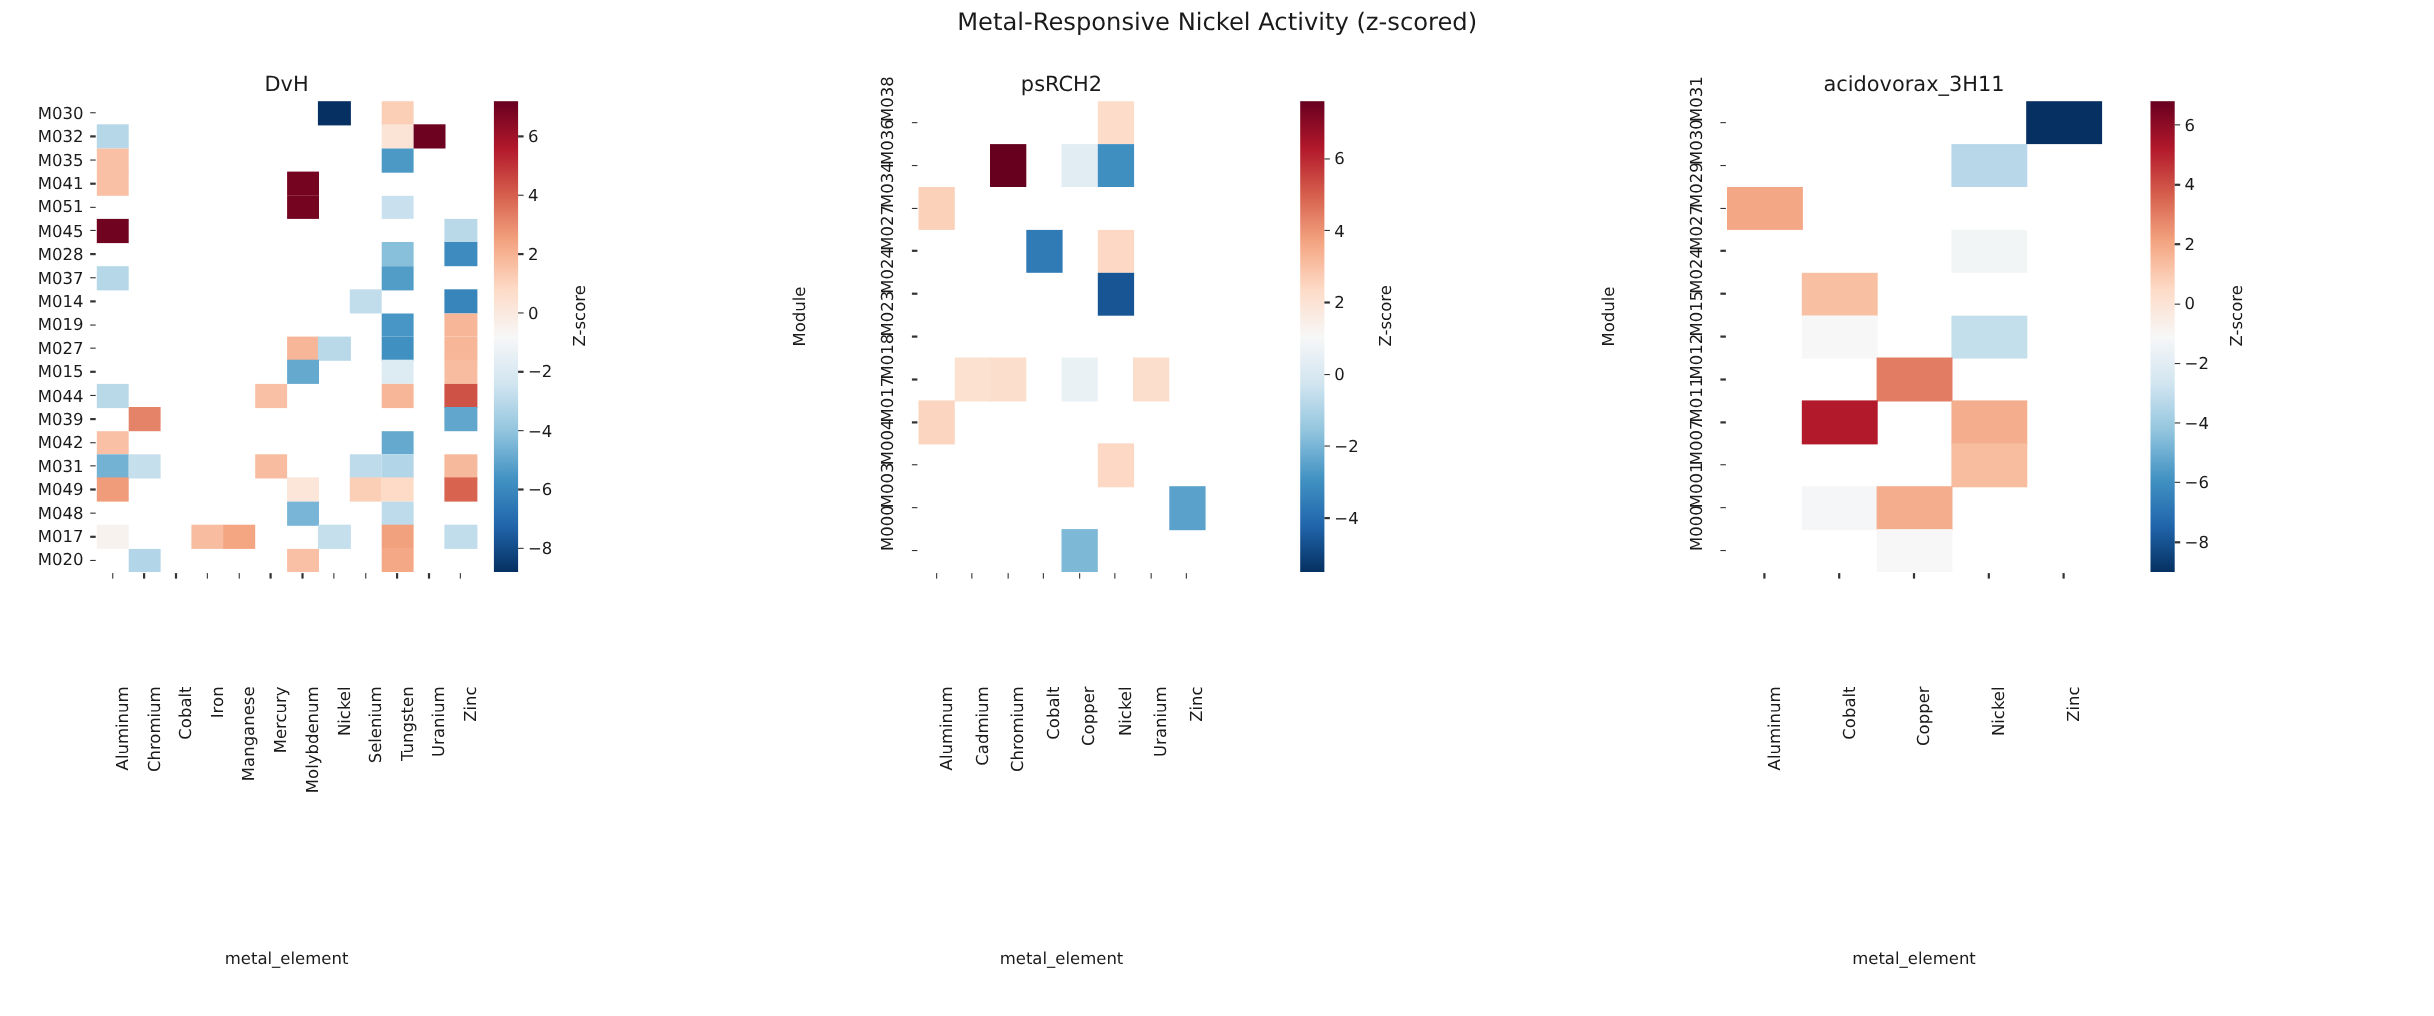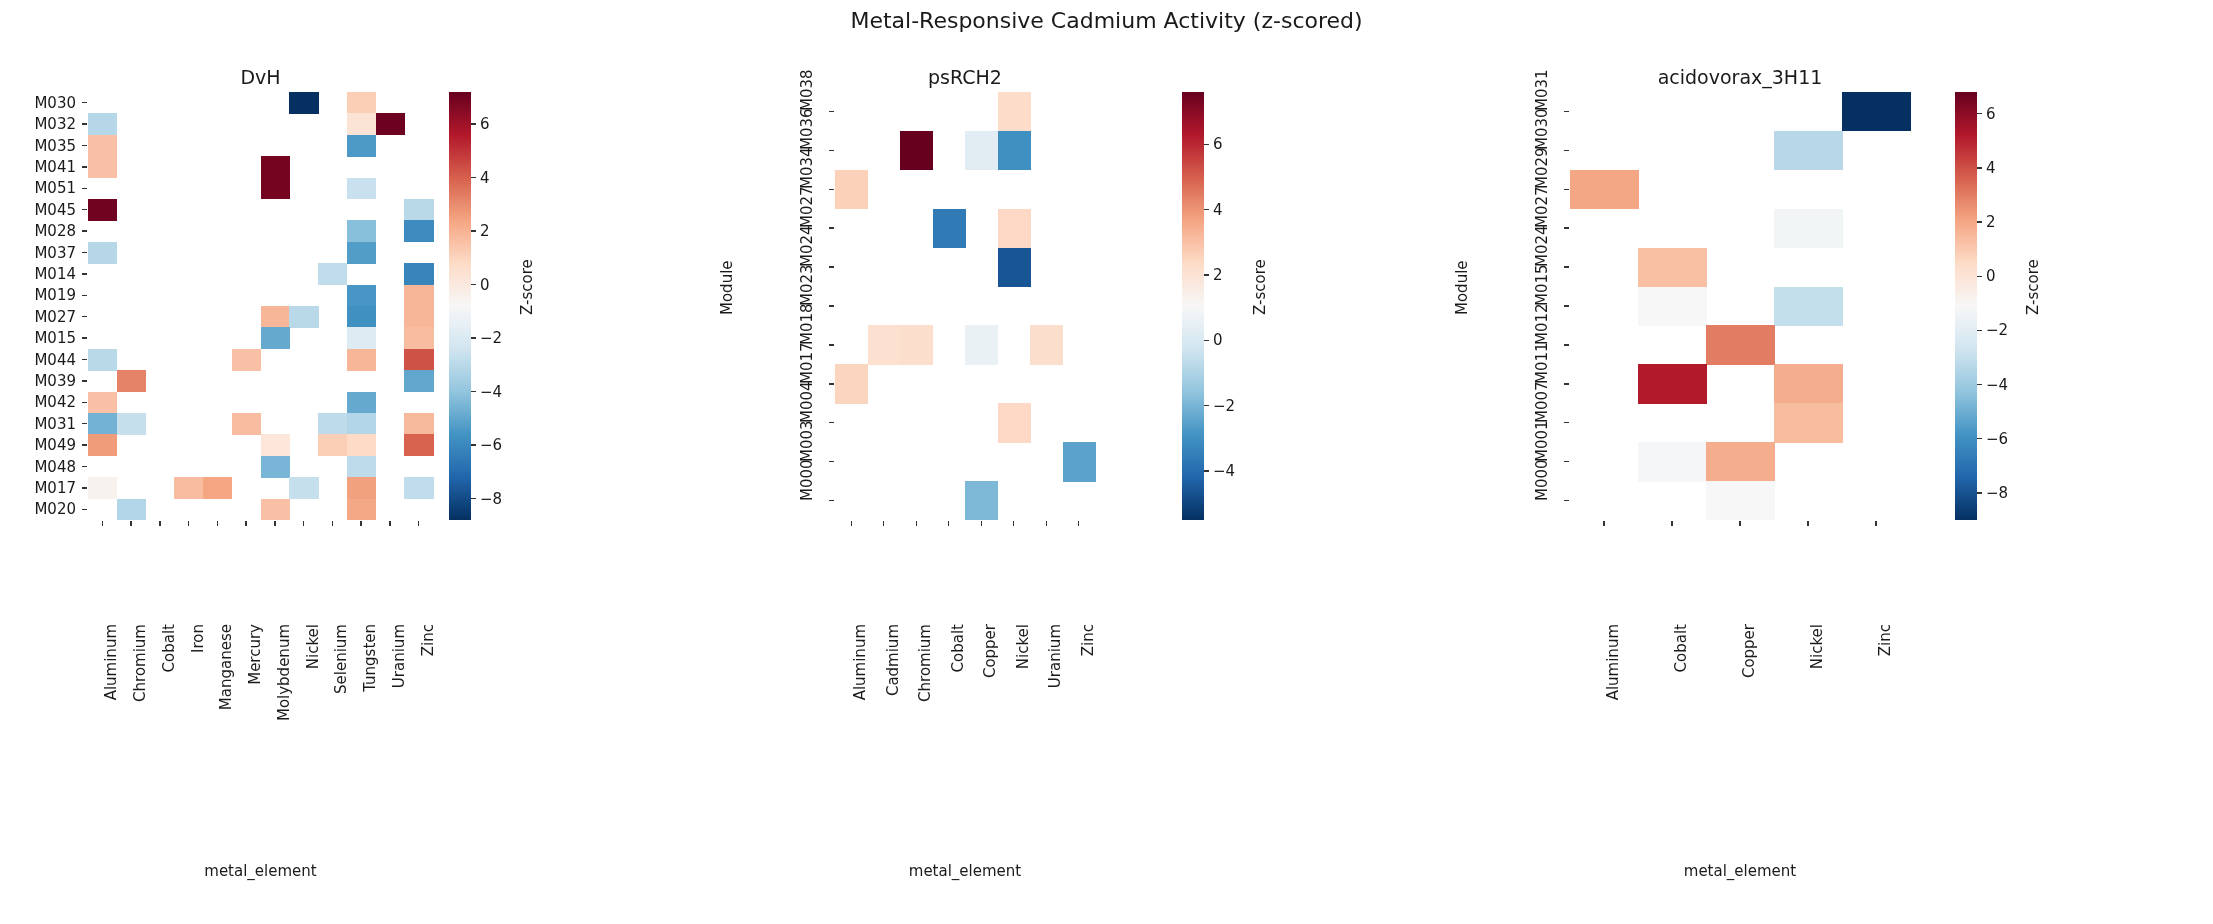--- a/index.html
+++ b/index.html
@@ -110,21 +110,21 @@
     color: #1a1a1a;
     white-space: nowrap;
     transform-origin: center center;
     transform: rotate(-90deg);
   }
 </style>
 </head>
 <body>
 
 <div id="figure">
-  <div class="suptitle">Metal-Responsive Cadmium Activity (z-scored)</div>
+  <div class="suptitle">Metal-Responsive Nickel Activity (z-scored)</div>
 <div class="panel">
       <div class="panel-title" style="left: 88px; width: 345px; top: 66px;">DvH</div>
       <div class="grid" style="left: 88px; top: 92px; width: 345px; height: 428px;">
         <div class="cell" style="left: 201.25px; top: 0px; width: 29.25px; height: 21.9px; background: rgb(5, 48, 97);"></div>
         <div class="cell" style="left: 258.75px; top: 0px; width: 29.25px; height: 21.9px; background: rgb(251, 206, 182);"></div>
         <div class="cell" style="left: 0px; top: 21.4px; width: 29.25px; height: 21.9px; background: rgb(181, 215, 232);"></div>
         <div class="cell" style="left: 258.75px; top: 21.4px; width: 29.25px; height: 21.9px; background: rgb(251, 228, 214);"></div>
         <div class="cell" style="left: 287.5px; top: 21.4px; width: 29.25px; height: 21.9px; background: rgb(108, 1, 32);"></div>
         <div class="cell" style="left: 0px; top: 42.8px; width: 29.25px; height: 21.9px; background: rgb(249, 192, 165);"></div>
         <div class="cell" style="left: 258.75px; top: 42.8px; width: 29.25px; height: 21.9px; background: rgb(77, 153, 198);"></div>

